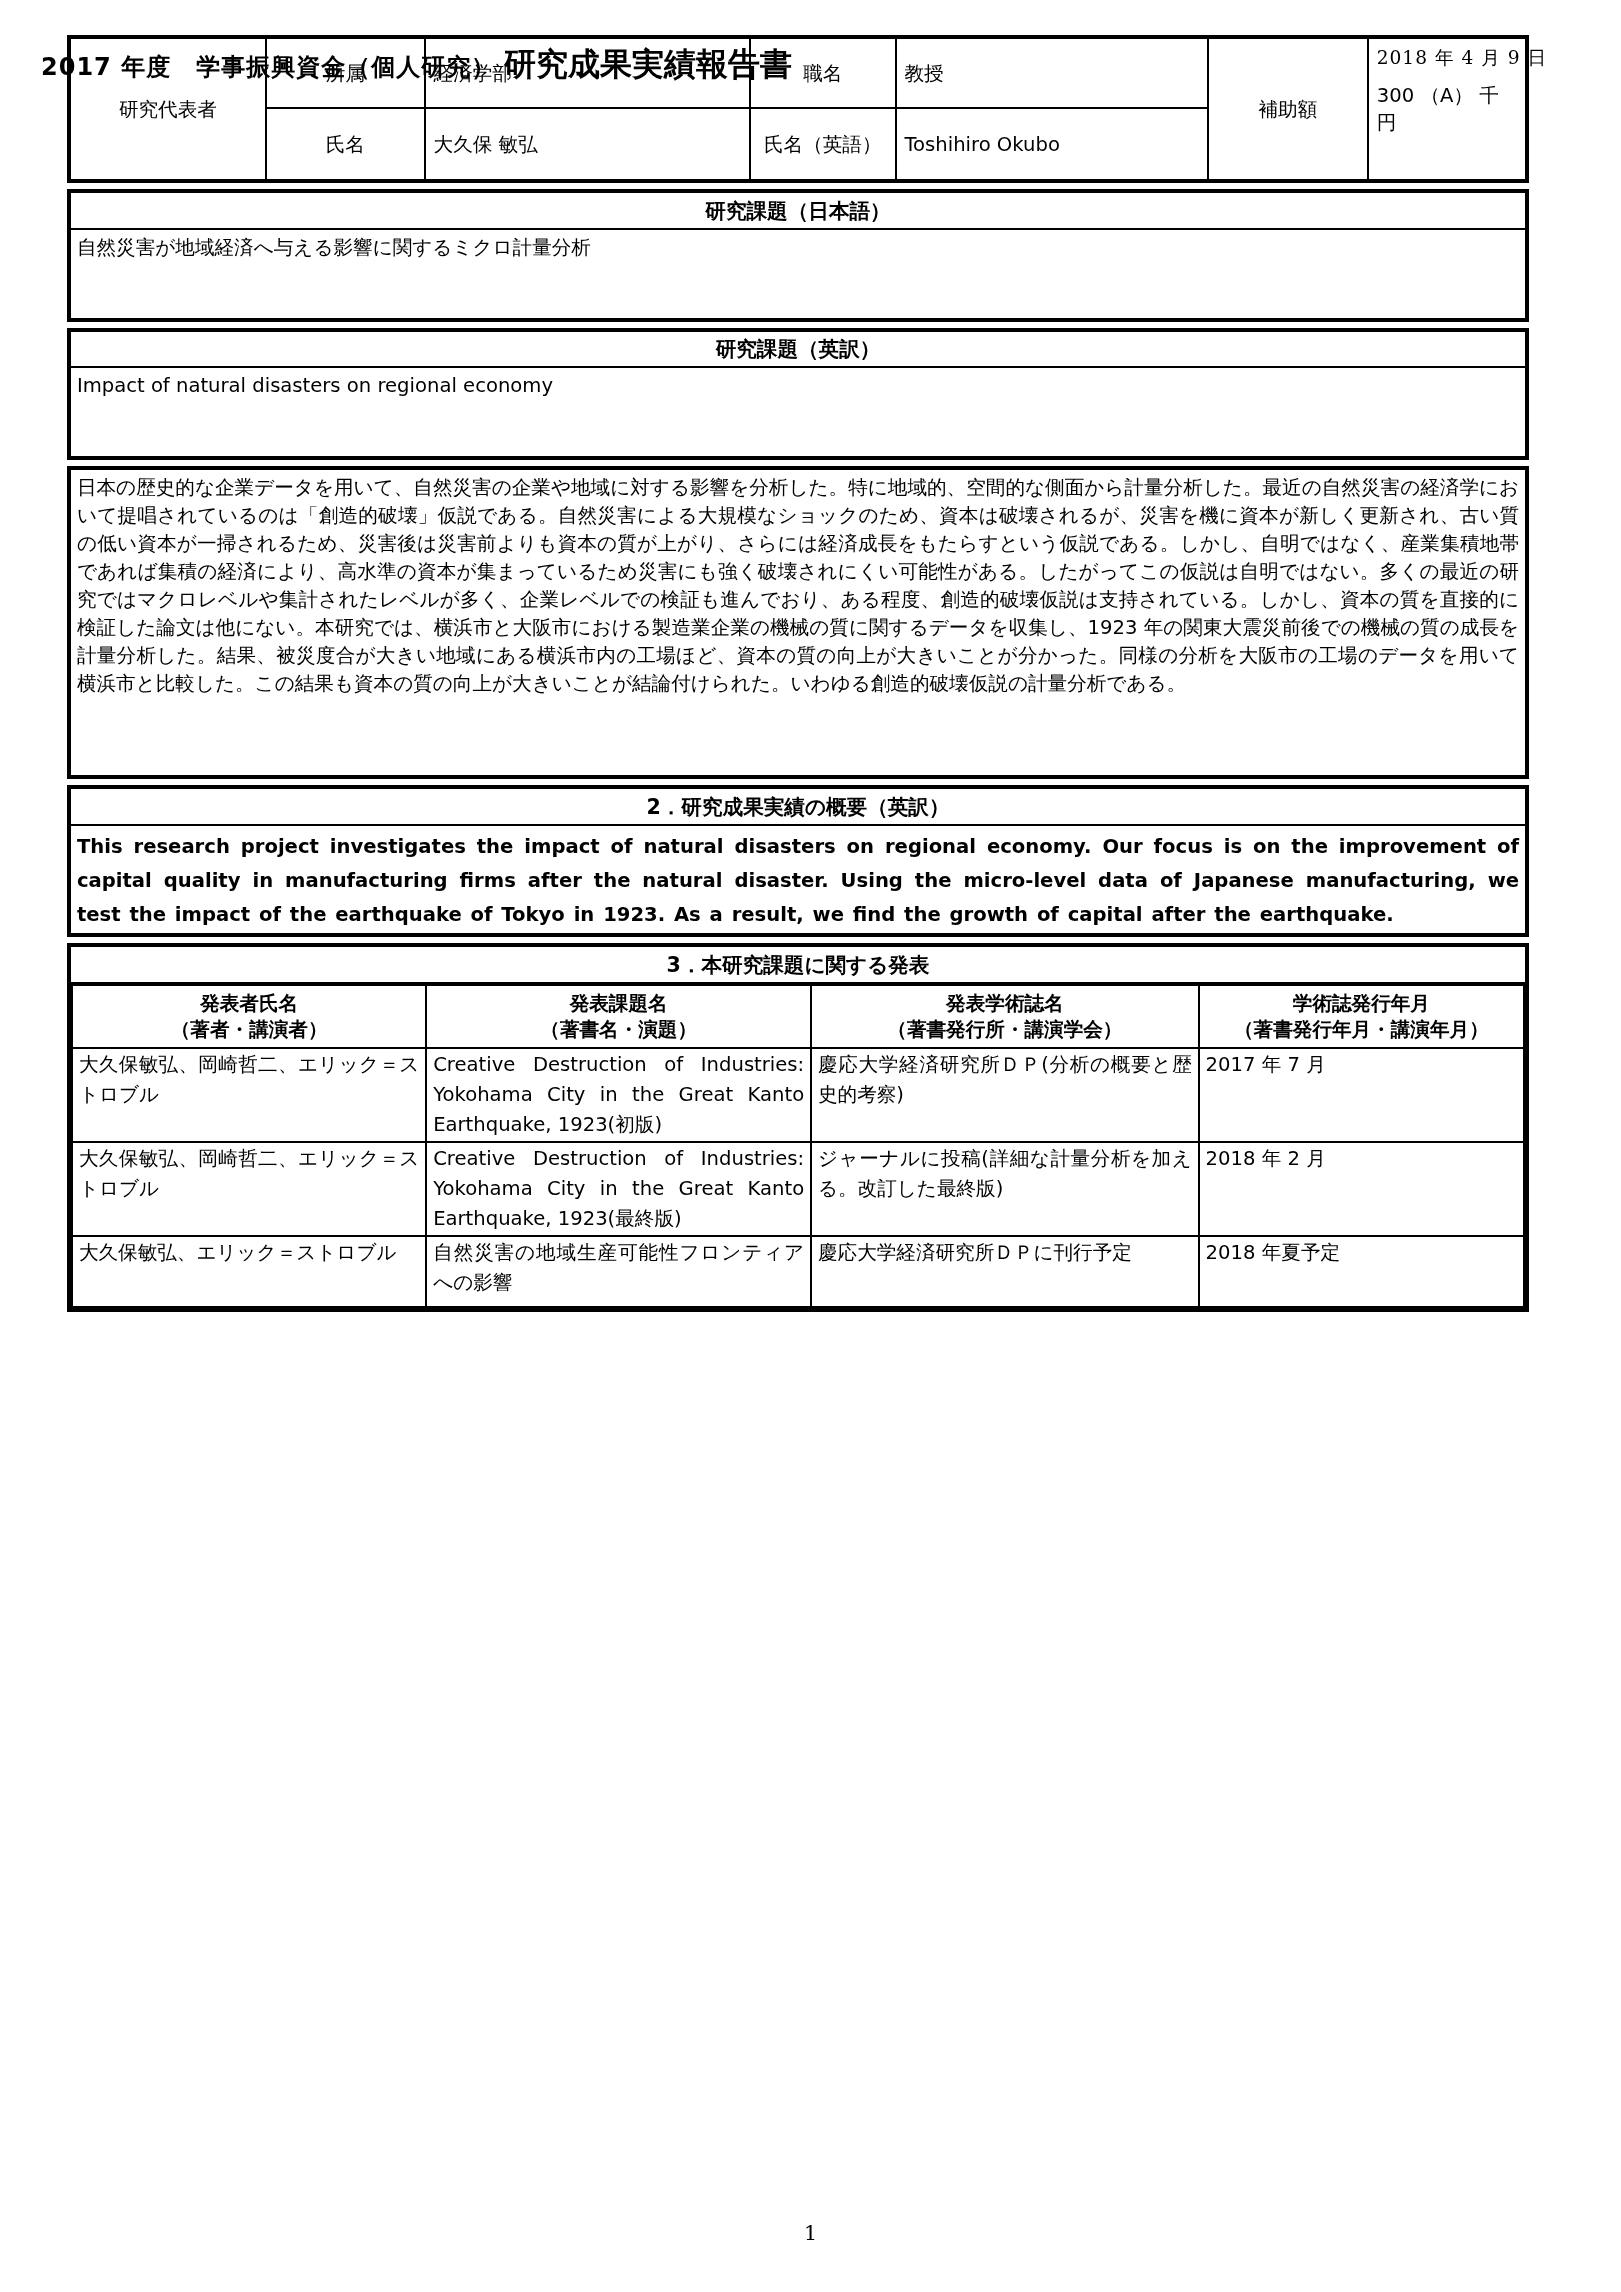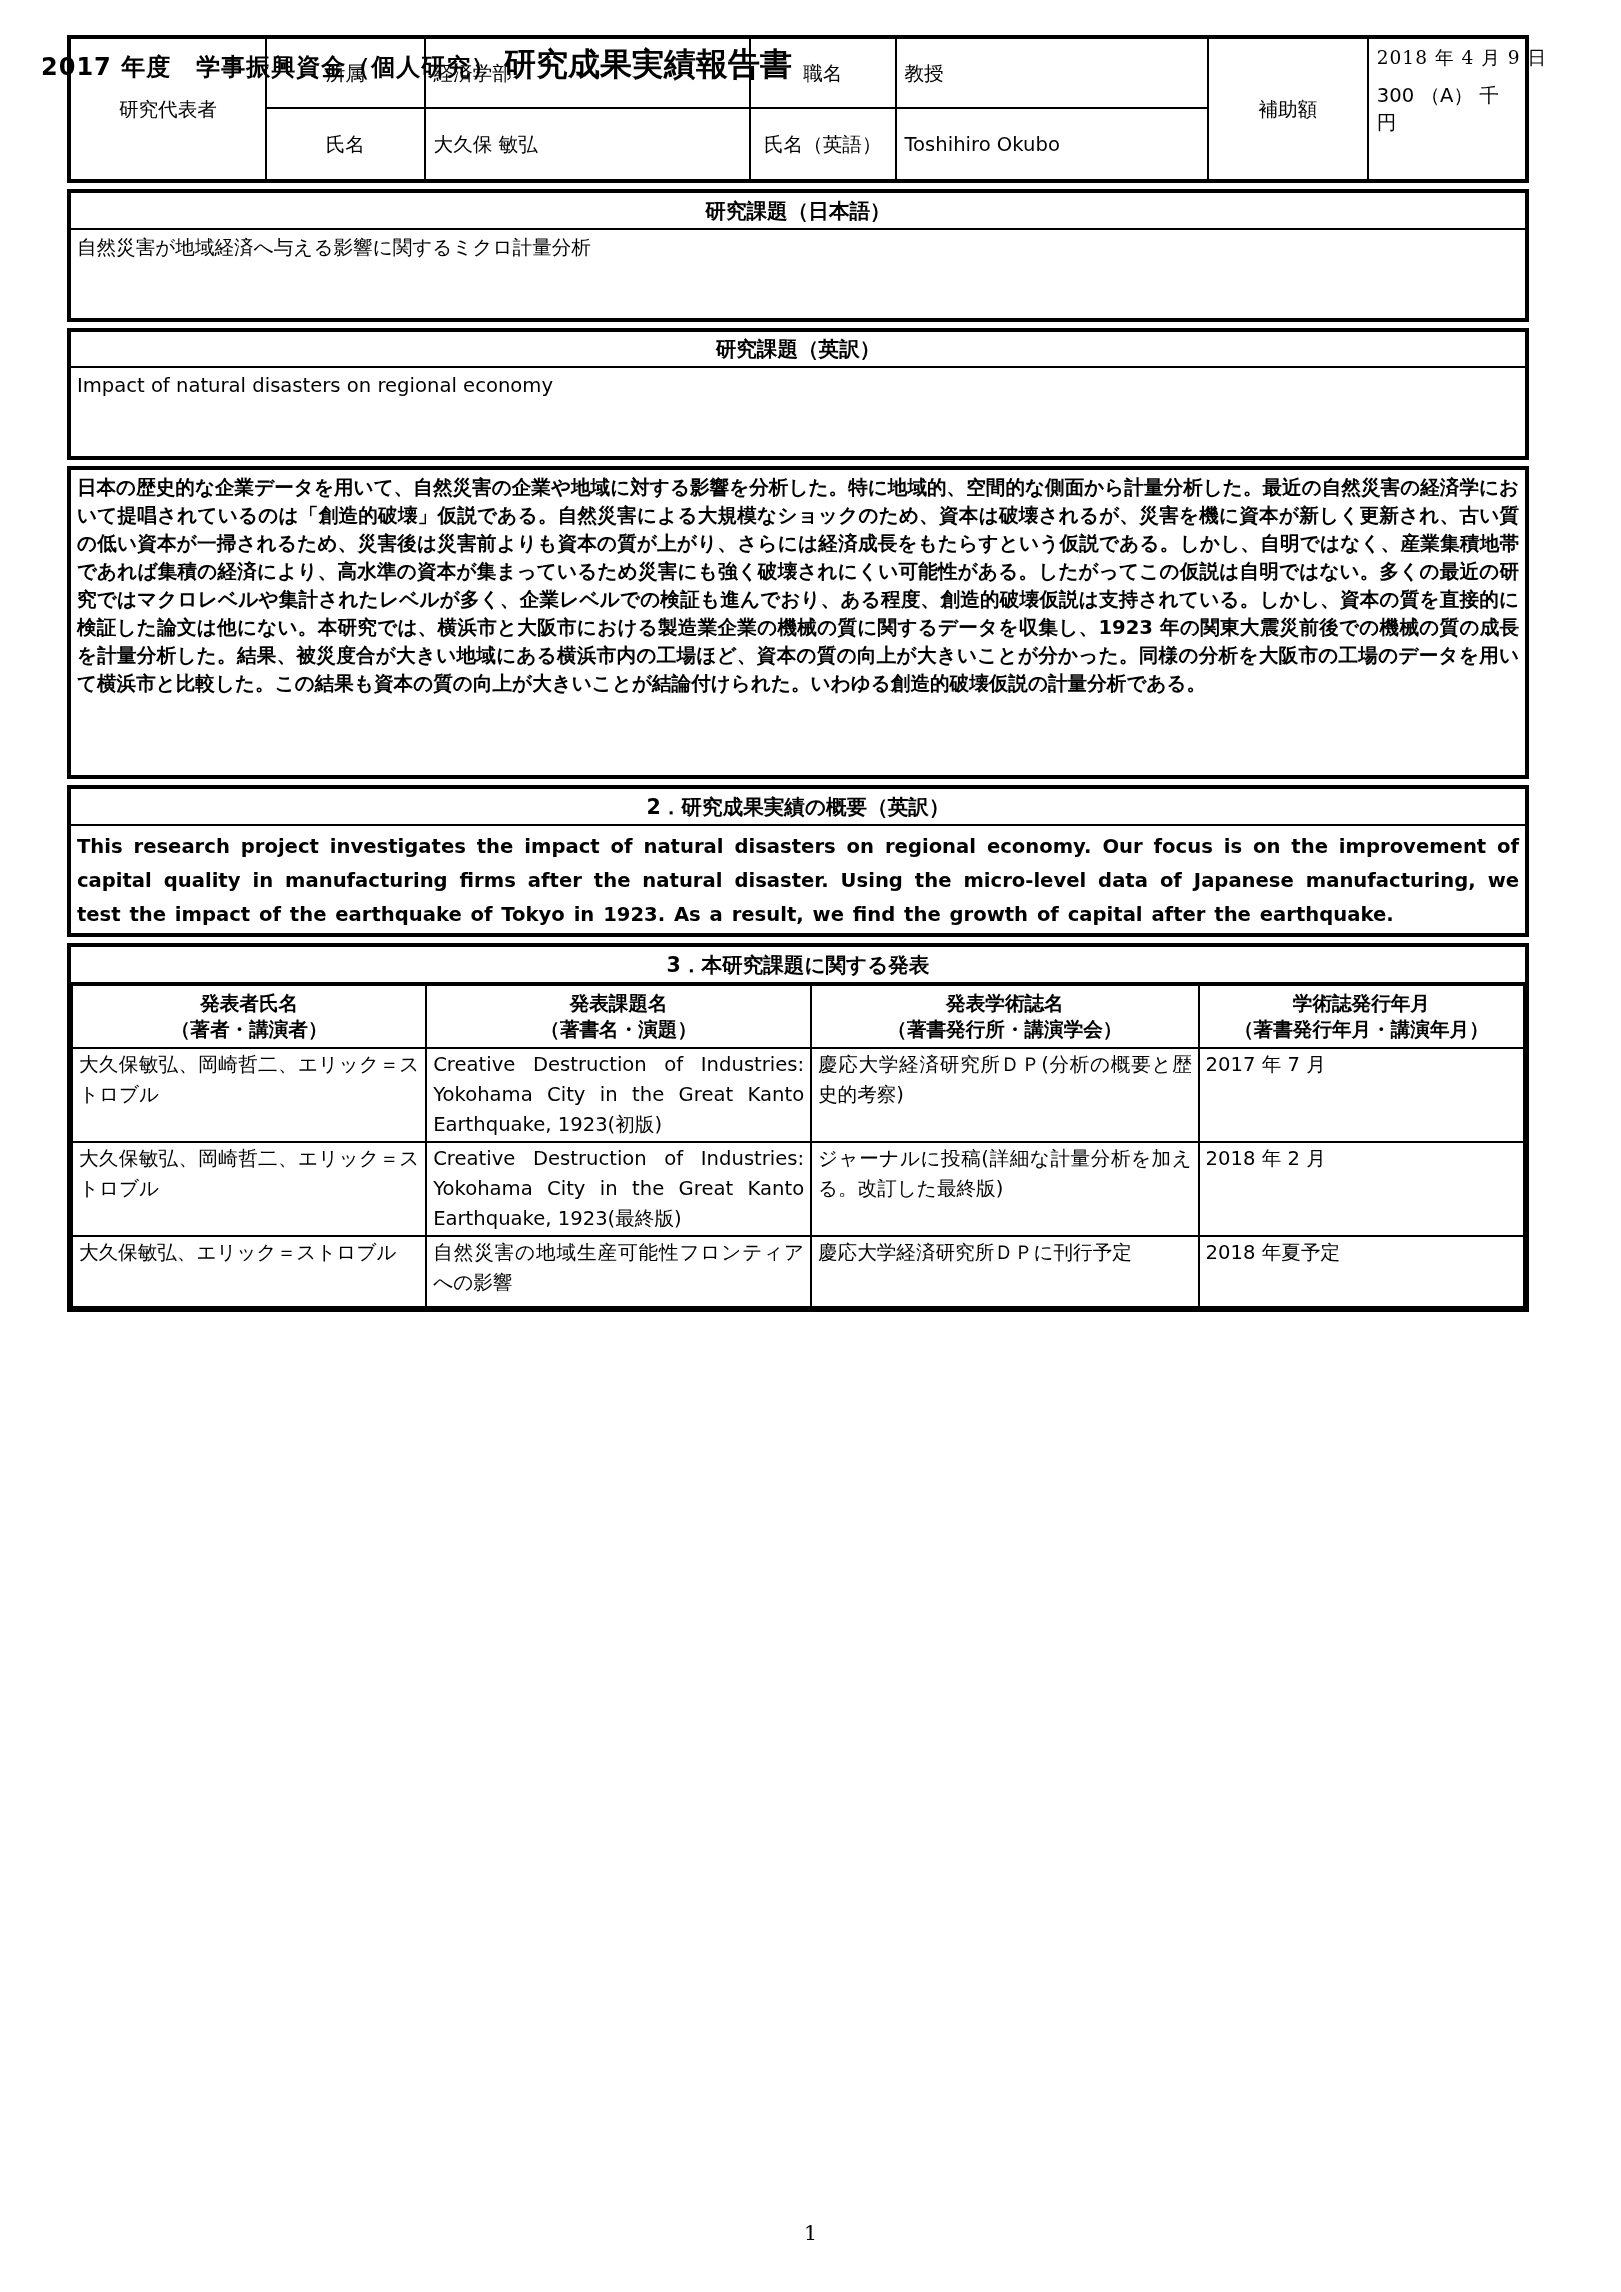--- a/index.html
+++ b/index.html
@@ -47,21 +47,21 @@
     padding: 3.9px 0 2.9px 0;
   }
   .sec-body {
     padding: 3.9px 5.9px;
     font-size: 19.6px;
     line-height: 28px;
     text-align: justify;
     overflow: hidden;
   }
   .h-topic   { height: 80px; }
-  .h-sum-ja  { height: 297px; font-weight: bold; }
+  .h-sum-ja  { height: 297px; }
   .h-sum-en  { height: 100px; line-height: 34px; word-spacing: 2px; font-weight: bold; }
 
   .pubs th, .pubs td { border: 2px solid #000; overflow: hidden; }
   .pubs th {
     font-size: 19.6px; font-weight: bold;
     line-height: 25.5px; padding: 4.9px 2px;
     vertical-align: middle;
   }
   .pubs thead tr { height: 63px; }
   .pubs td {

